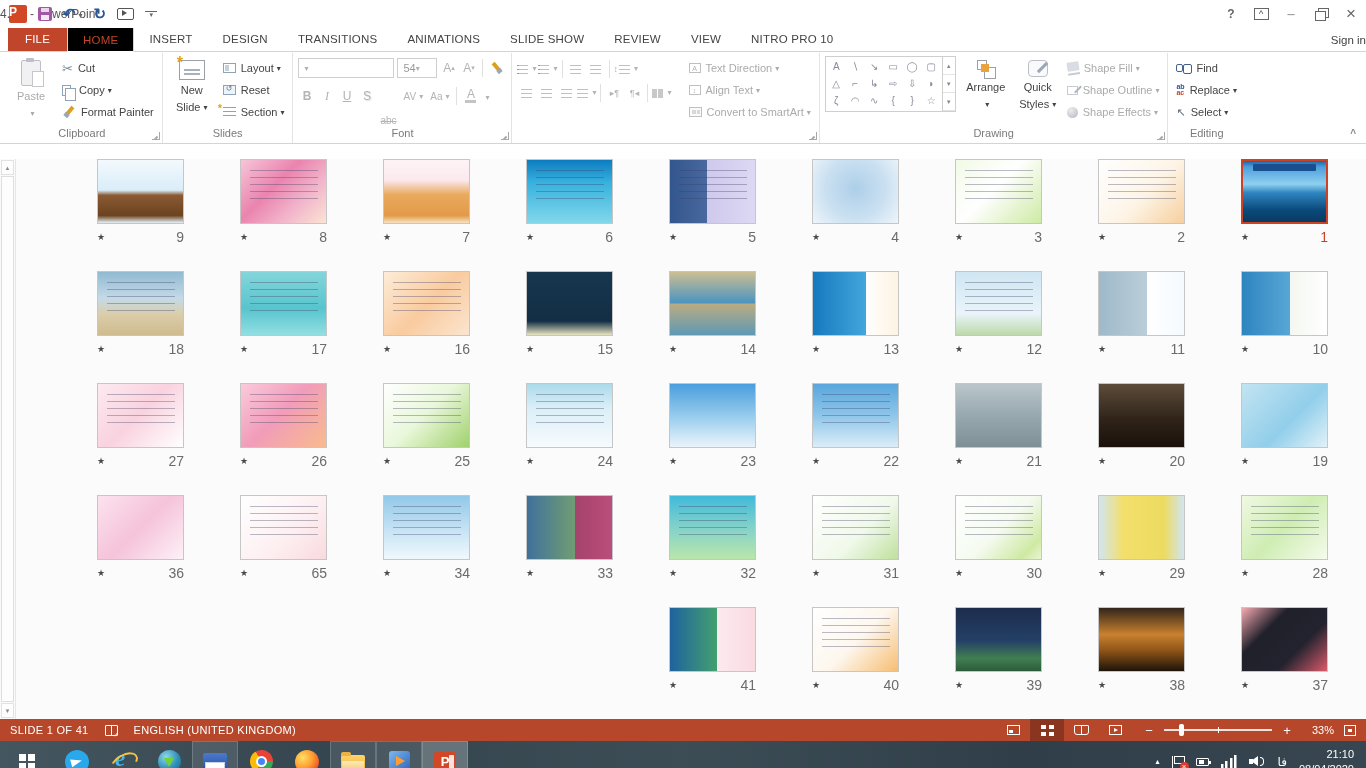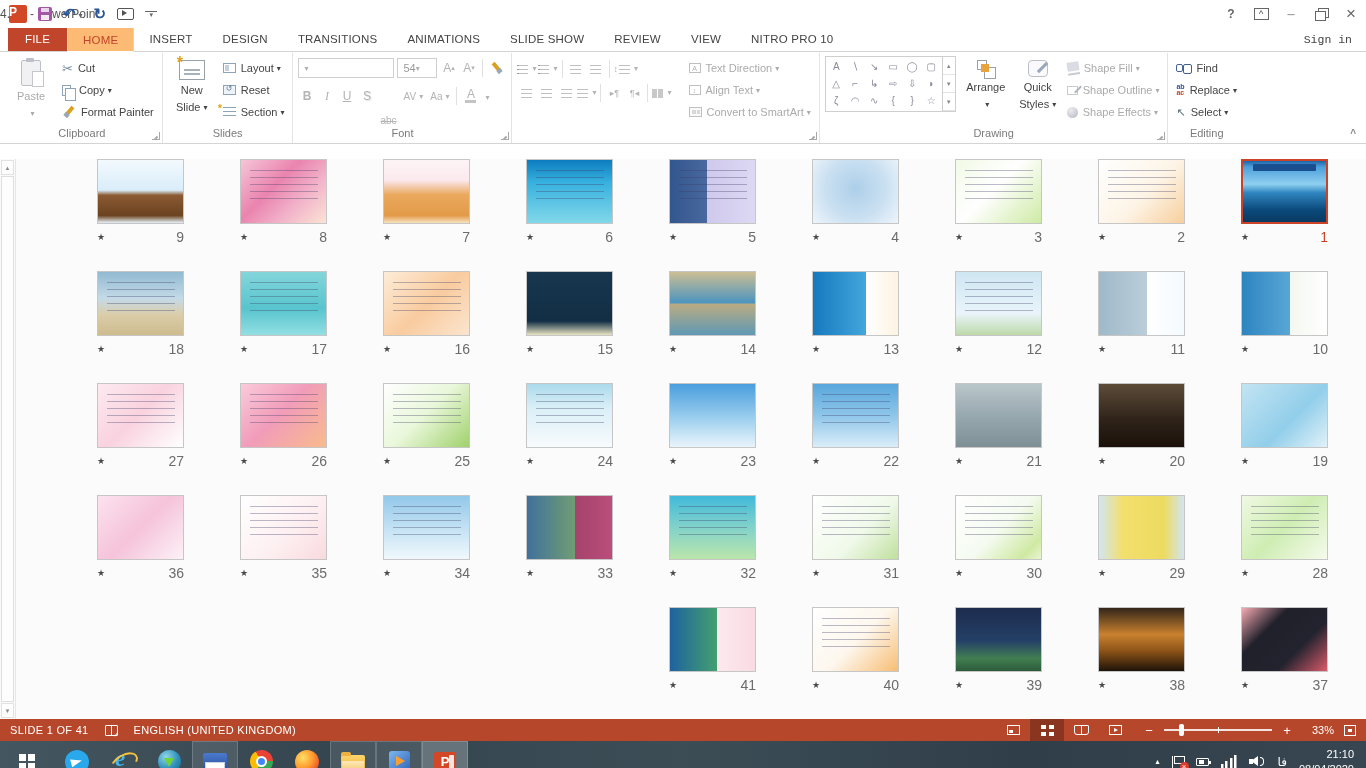--- a/index.html
+++ b/index.html
@@ -34,22 +34,22 @@
   .wb-restore{position:relative;}
   .wb-restore::before{content:"";position:absolute;width:9px;height:8px;border:1px solid #666;left:12px;top:7px;}
   .wb-restore::after{content:"";position:absolute;width:9px;height:8px;border:1px solid #666;background:#fff;left:9px;top:10px;}
   .wb-close::after{content:"×";font-size:17px;}
 
   
   .tabrow{height:24px;background:#fff;display:flex;align-items:flex-end;border-bottom:1px solid #d4d4d4;padding-left:8px;}
   .tabs{display:flex;height:24px;align-items:stretch;}
   .tab{padding:0 15px;display:flex;align-items:center;font-size:11.5px;color:#444;letter-spacing:.2px;}
   .tab.file{background:#c0452a;color:#fff;padding:0 17px;text-align:right;}
-  .tab.active{background:#fdba74;color:#c0452a;border:1px solid #d4d4d4;border-bottom:1px solid #fff;margin-bottom:-1px;}
-  .signin{margin-left:auto;padding-right:14px;font-size:11.5px;color:#444;align-self:center;font-family:Liberation Mono, monospace;}
+  .tab.active{background:#000000;color:#c0452a;border:1px solid #d4d4d4;border-bottom:1px solid #fff;margin-bottom:-1px;}
+  .signin{margin-left:auto;padding-right:0;font-size:11.5px;color:#444;align-self:center;}
 
   
   .ribbon{height:92px;background:#fff;border-bottom:1px solid #d4d4d4;display:flex;padding:1px 2px 0 2px;position:relative;}
   .rgroup{position:relative;display:flex;flex-direction:column;border-right:1px solid #e3e3e3;padding:3px 5px 0 5px;}
   .rg-body{flex:1;display:flex;align-items:flex-start;gap:4px;}
   .rg-label{height:17px;line-height:15px;text-align:center;font-size:11px;color:#7b7b7b;}
   .dlaunch{position:absolute;right:2px;bottom:3px;width:8px;height:8px;
     border-right:1.5px solid #a8a8a8;border-bottom:1.5px solid #a8a8a8;}
   .dlaunch::after{content:"";position:absolute;right:1px;bottom:1px;width:4px;height:1.5px;background:#a8a8a8;transform:rotate(-45deg);}
   .collapse{position:absolute;right:10px;bottom:4px;font-size:10px;color:#888;font-weight:bold;}
@@ -828,21 +828,21 @@
           <span class="star">★</span>
           <span class="num">34</span>
         </div>
       </div>
       <div class="cell">
         <div class="thumb" style="background: linear-gradient(135deg, rgb(255, 255, 255) 0%, rgb(253, 239, 241) 58%, rgb(249, 218, 222) 100%);">
           <div class="tlines"></div>
         </div>
         <div class="foot">
           <span class="star">★</span>
-          <span class="num">35</span>
+          <span class="num">65</span>
         </div>
       </div>
       <div class="cell">
         <div class="thumb" style="background: linear-gradient(135deg, rgb(252, 226, 238) 0%, rgb(245, 195, 218) 50%, rgb(253, 241, 247) 100%);"></div>
         <div class="foot">
           <span class="star">★</span>
           <span class="num">36</span>
         </div>
       </div>
       <div class="cell">

